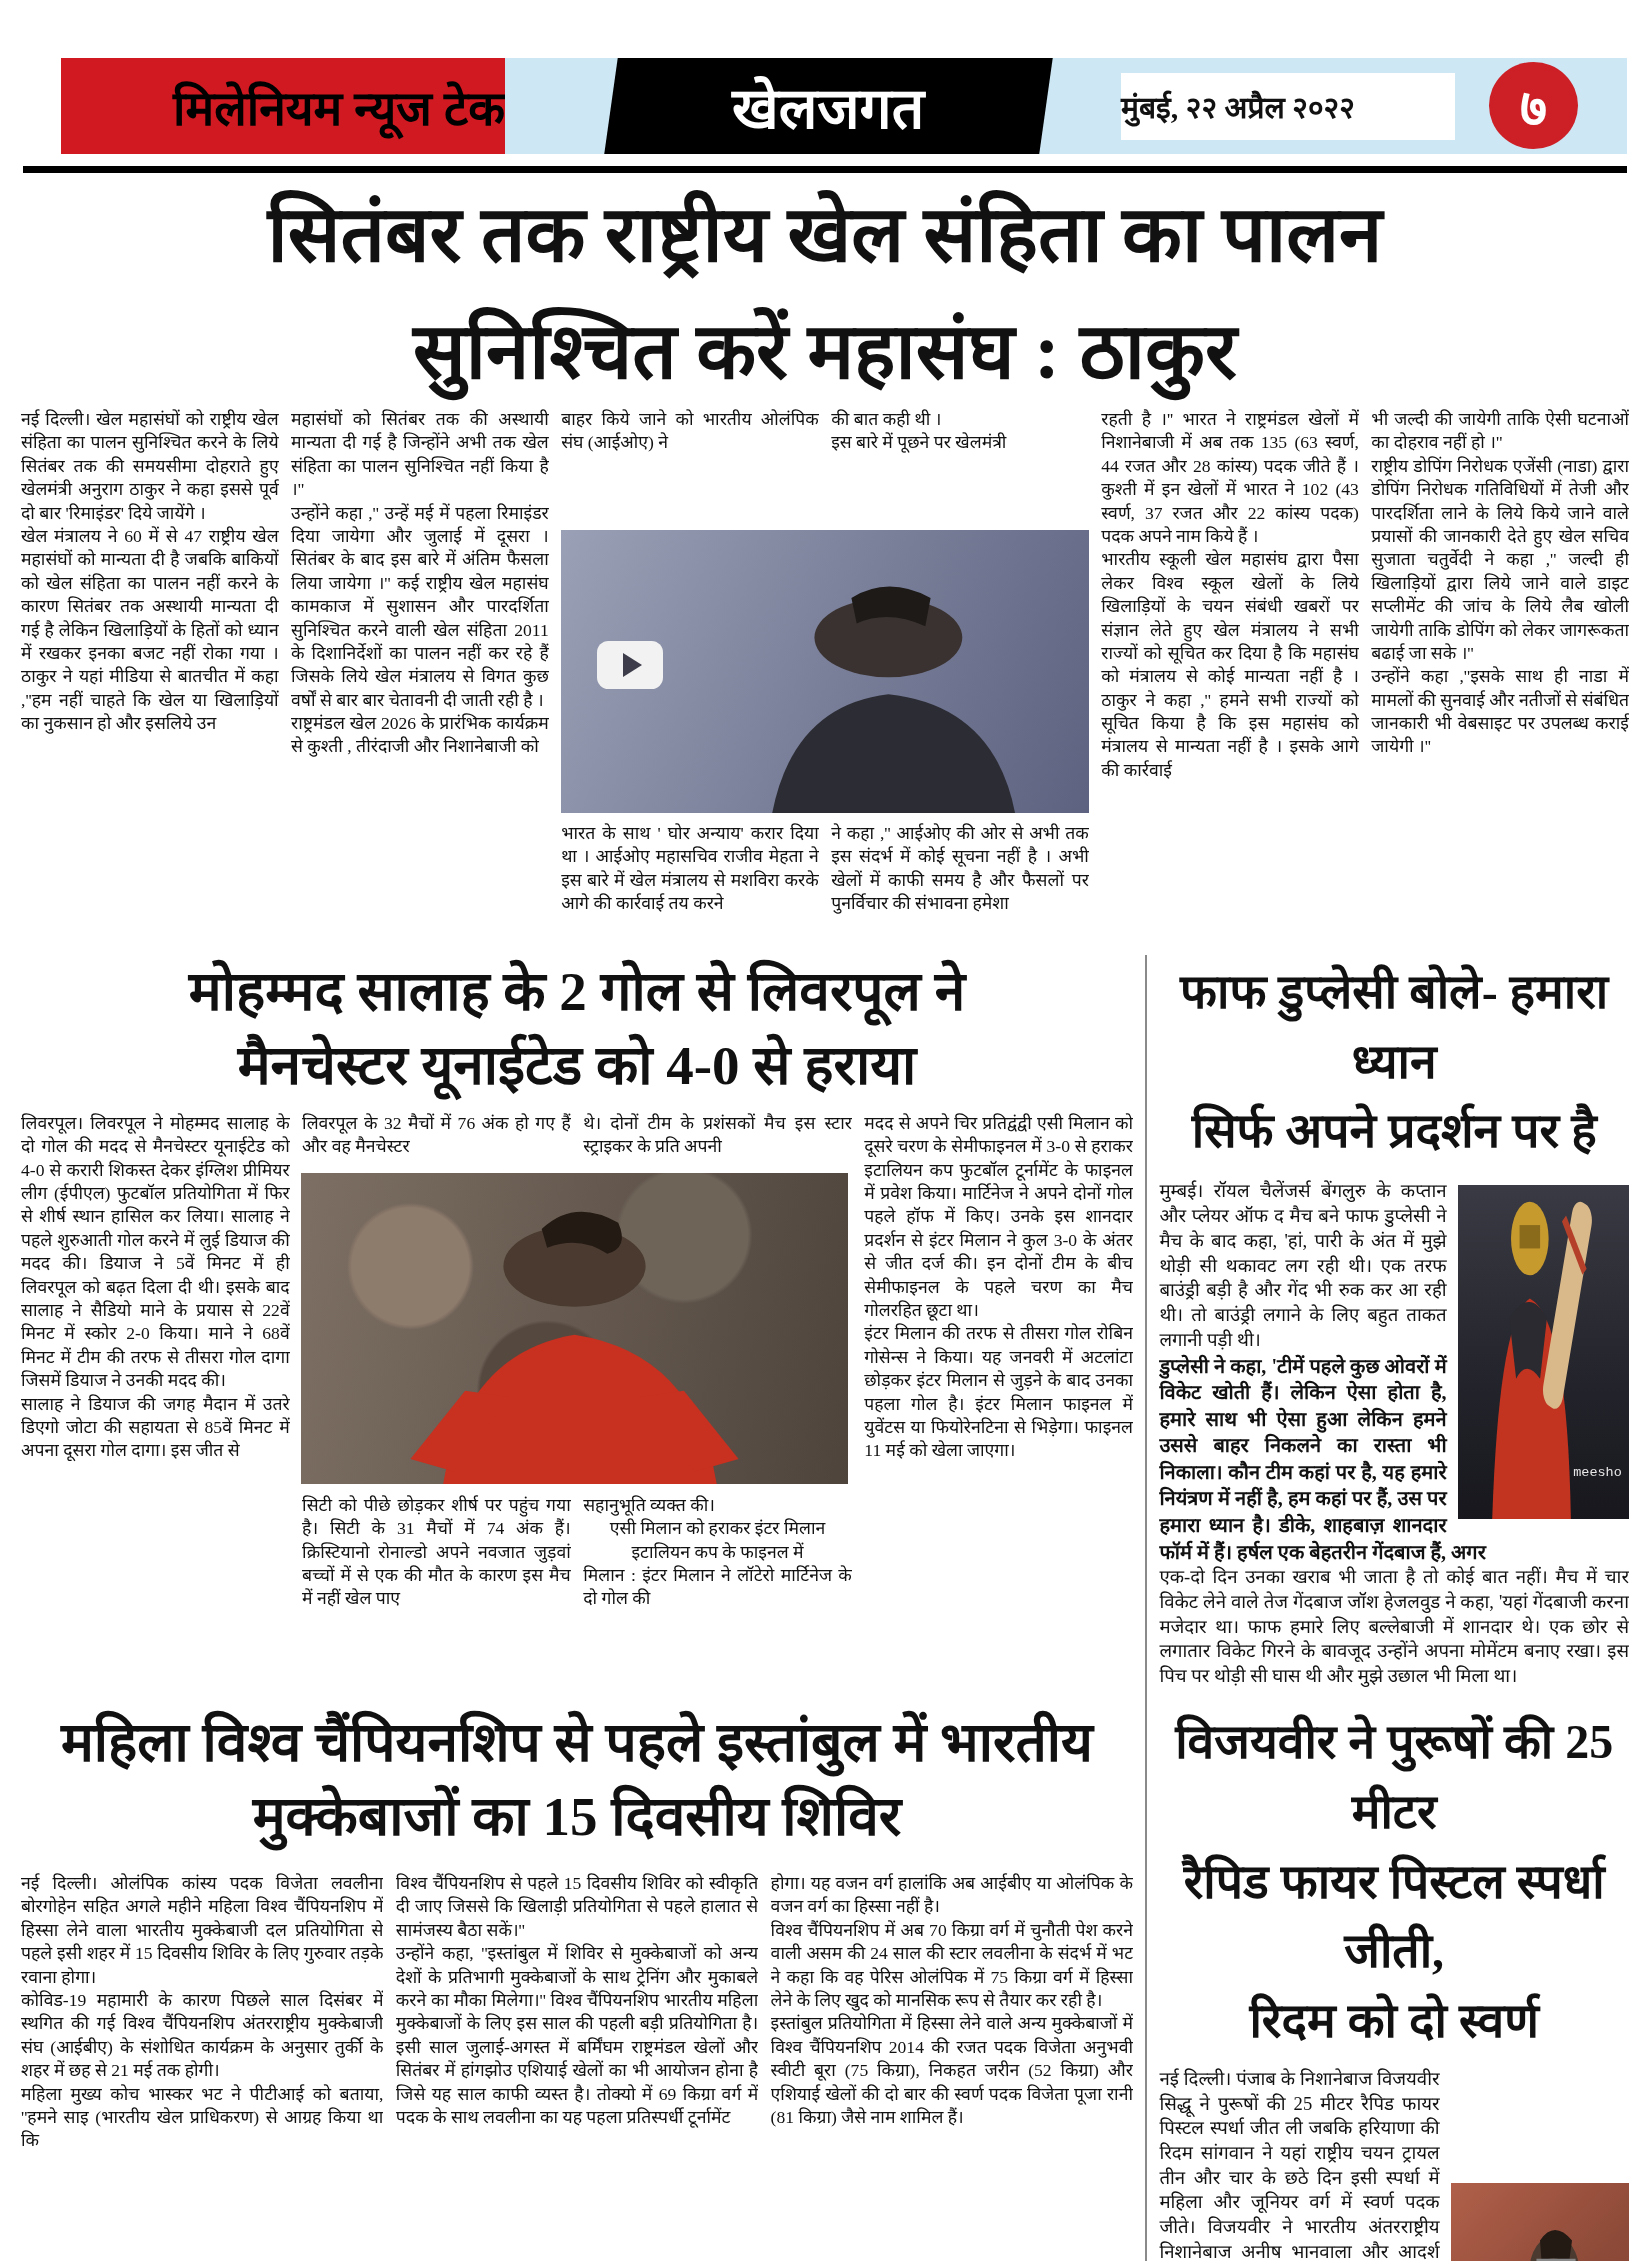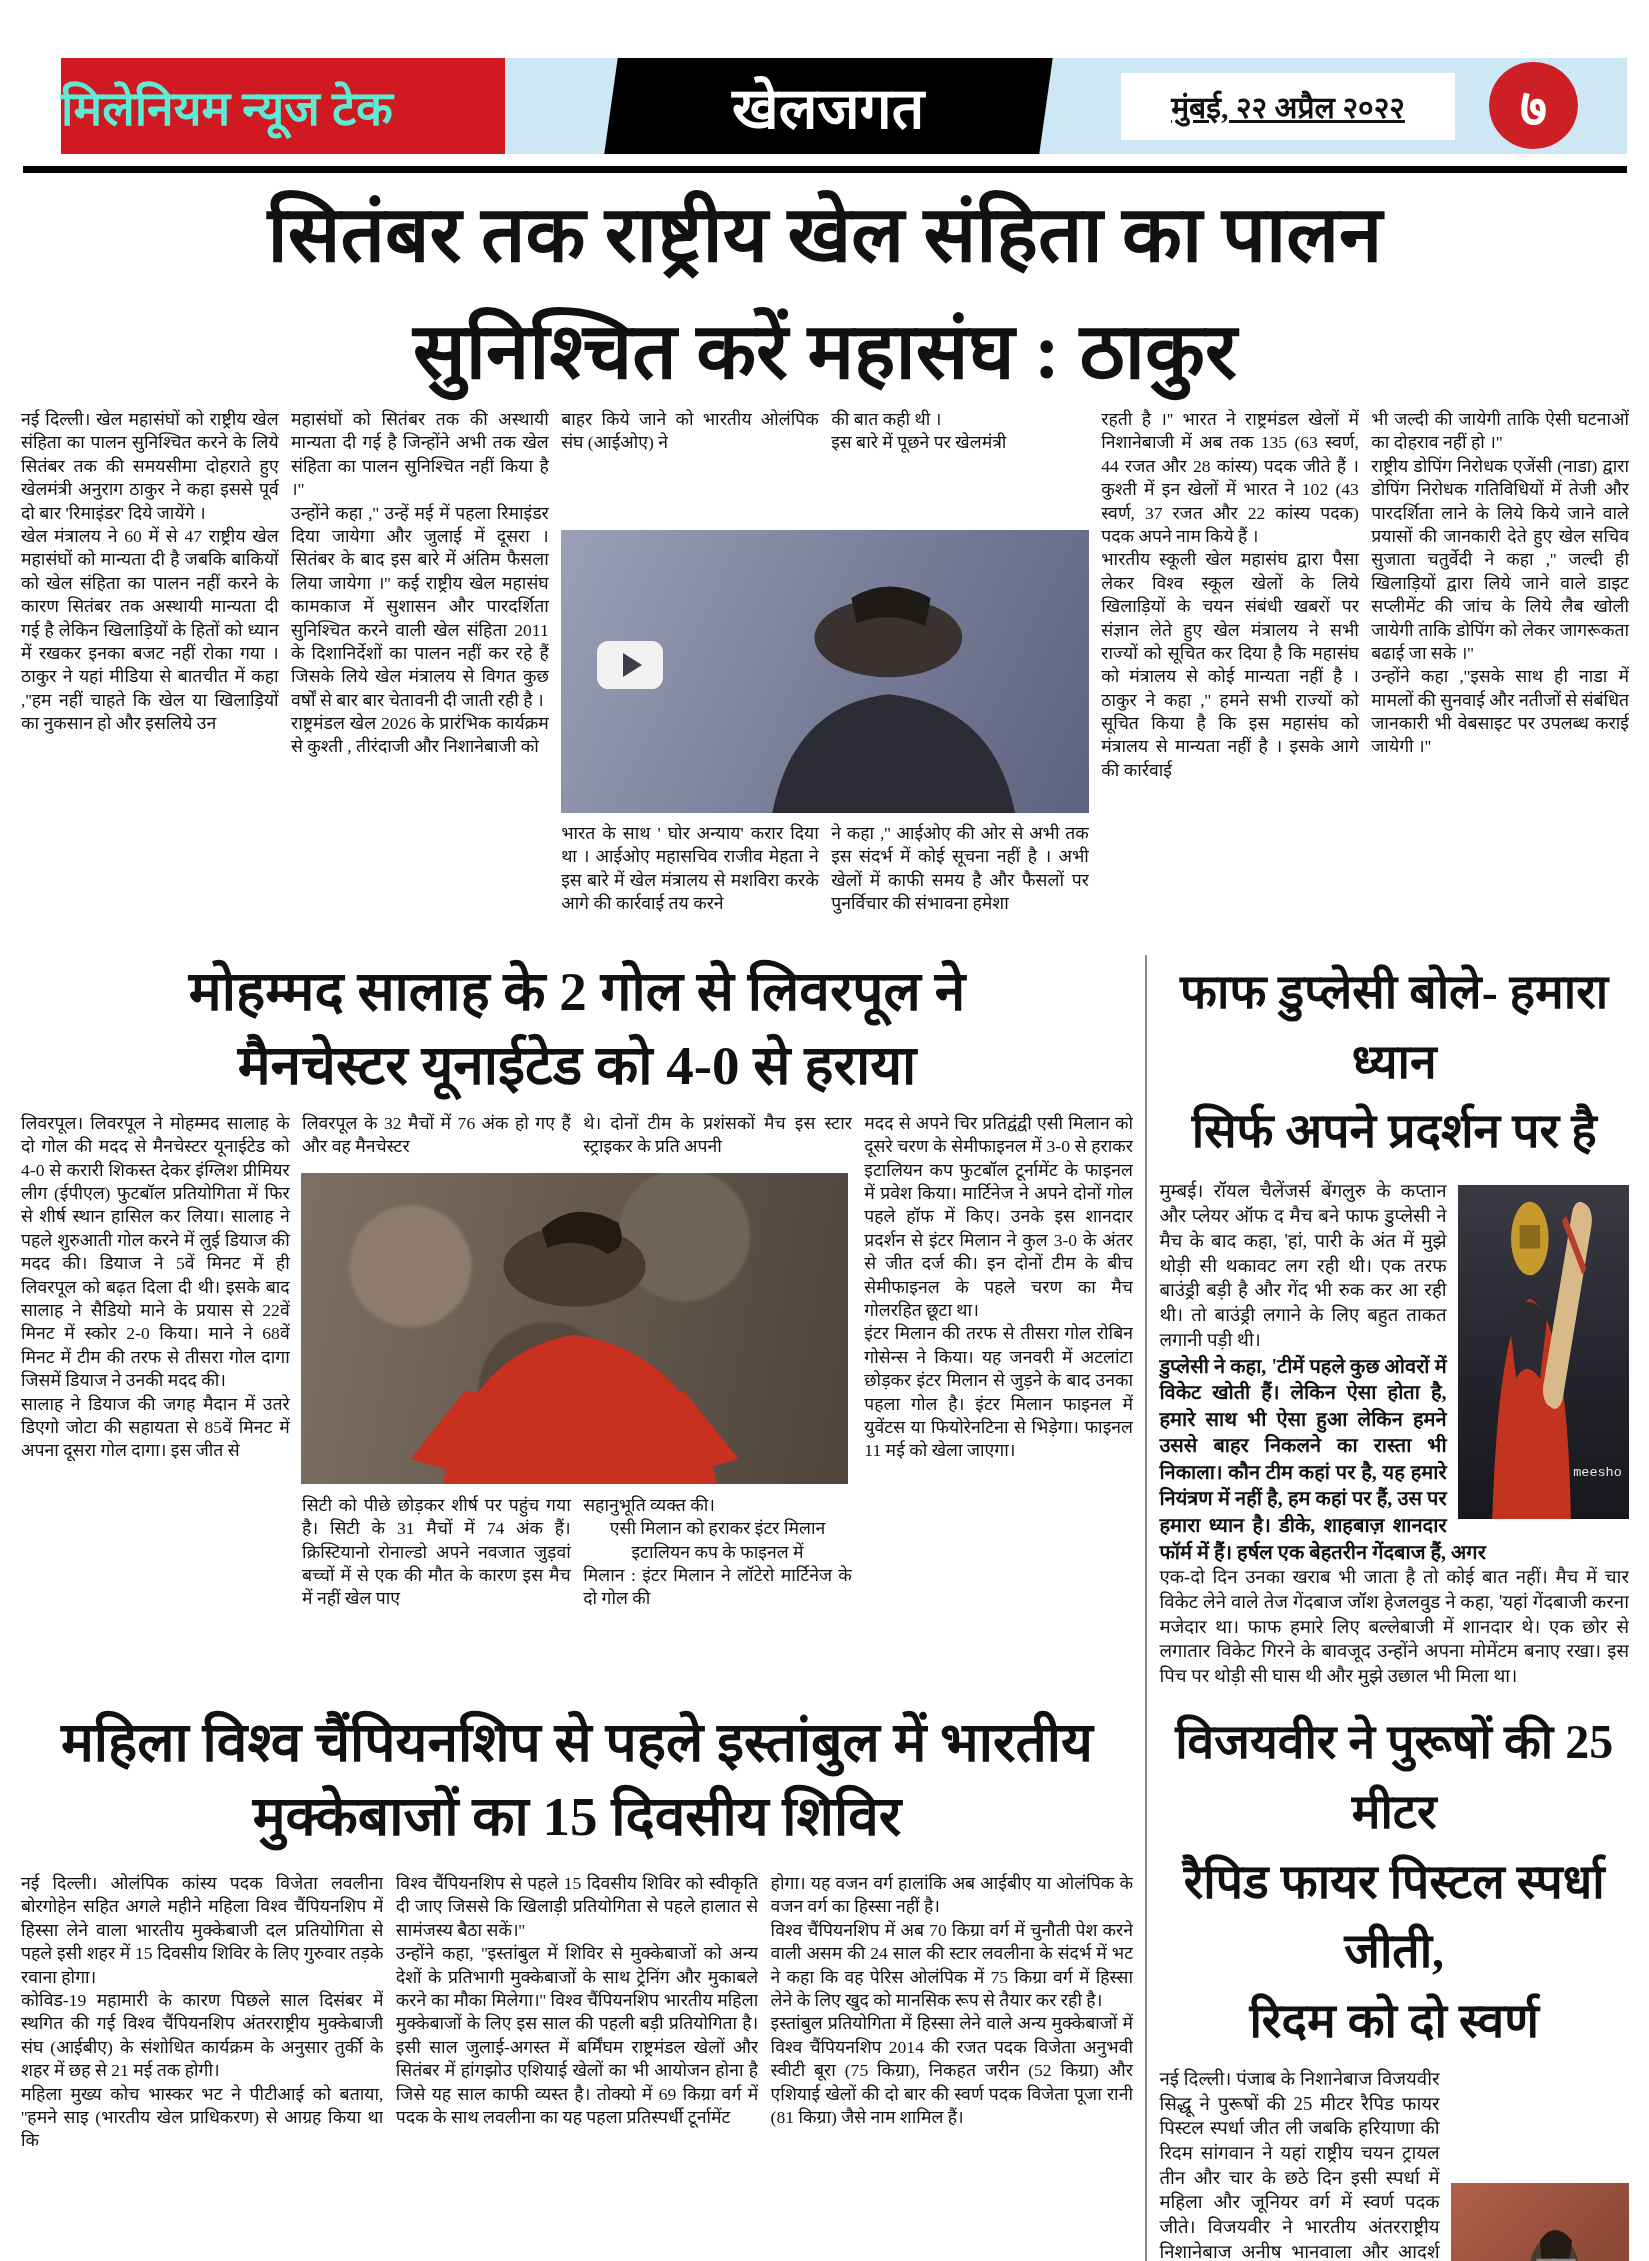--- a/index.html
+++ b/index.html
@@ -1,27 +1,27 @@
 <!DOCTYPE html>
 <html style="font-size:8.3px"><head>
 <meta charset="utf-8">
 <style>
   html,body{margin:0;padding:0;background:#e8e8e8;}
   .page{position:relative;width:1650px;height:2261px;background:#ffffff;overflow:hidden;
         font-family:"Liberation Serif","DejaVu Serif",serif;color:#111;}
   
   .header{position:absolute;top:58px;left:61px;right:23px;height:96px;display:flex;}
-  .brand{width:444px;background:#d01920;color:#5eead4;display:flex;align-items:center;justify-content:flex-start;
+  .brand{width:444px;background:#d01920;color:#000000;display:flex;align-items:center;justify-content:flex-end;
          font-size:48px;font-weight:700;white-space:nowrap;}
   .band{flex:1;background:#cde7f5;position:relative;}
   .section-tab{position:absolute;left:106px;top:0;height:100%;width:435px;background:#000;
          transform:skewX(-8deg);display:flex;align-items:center;justify-content:center;}
   .section-tab span{transform:skewX(8deg);color:#fff;font-size:57px;font-weight:700;white-space:nowrap;}
   .date-box{position:absolute;left:616px;top:14.5px;width:334px;height:67px;background:#fff;
-         display:flex;align-items:center;justify-content:center;font-size:30px;font-weight:700;white-space:nowrap;text-decoration:underline;}
+         display:flex;align-items:center;justify-content:flex-start;font-size:30px;font-weight:700;white-space:nowrap;}
   .page-circle{position:absolute;right:49px;top:4.1px;width:89px;height:87px;background:#cc2026;border-radius:50%;
          color:#fff;display:flex;align-items:center;justify-content:center;font-size:52px;font-weight:700;}
   .rule{position:absolute;top:166px;left:23px;right:23px;height:7.2px;background:#000;}
   
   .main-headline{position:absolute;top:176px;left:31px;right:31px;text-align:center;
          font-size:78px;line-height:1.5;font-weight:700;white-space:pre-line;}
   .sub-headline{text-align:center;font-size:55px;line-height:1.35;font-weight:700;white-space:pre-line;margin:3.1px 0 0 0;}
   .right-headline{text-align:center;font-size:48px;line-height:1.45;font-weight:700;white-space:pre-line;margin:5.2px 0 0 0;}
   
   .coltext{font-size:17.6px;line-height:1.33;text-align:justify;white-space:pre-line;}

